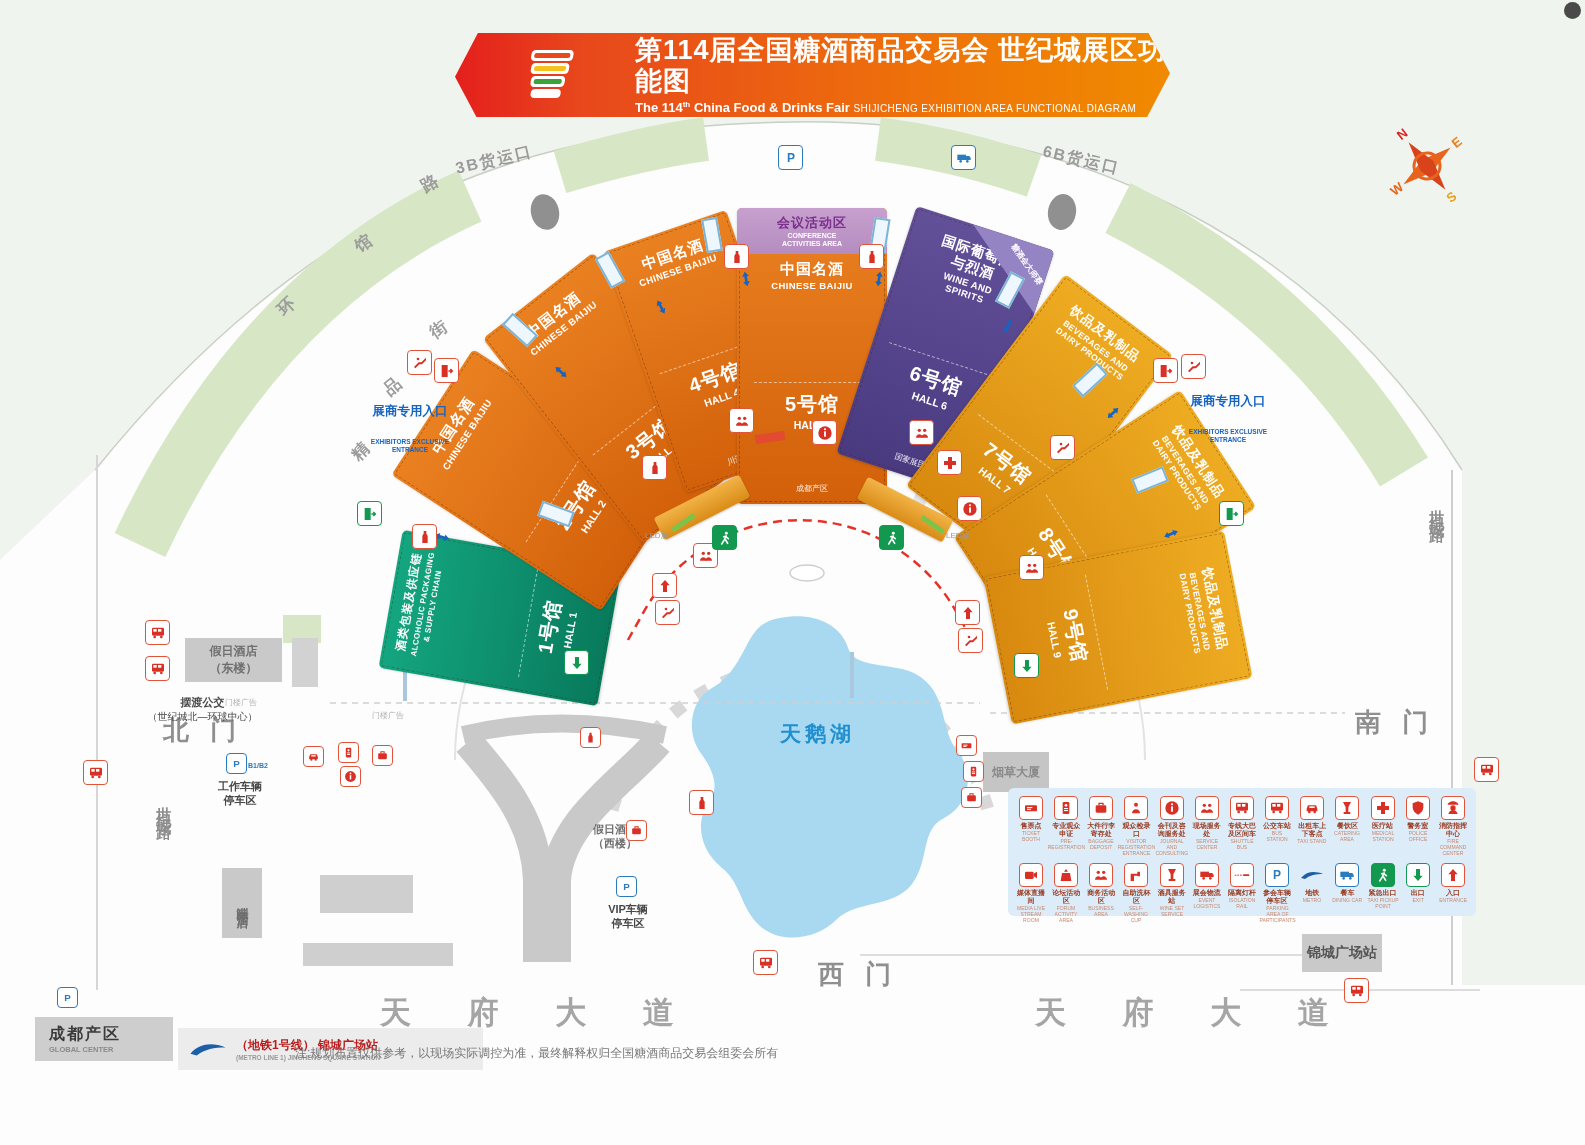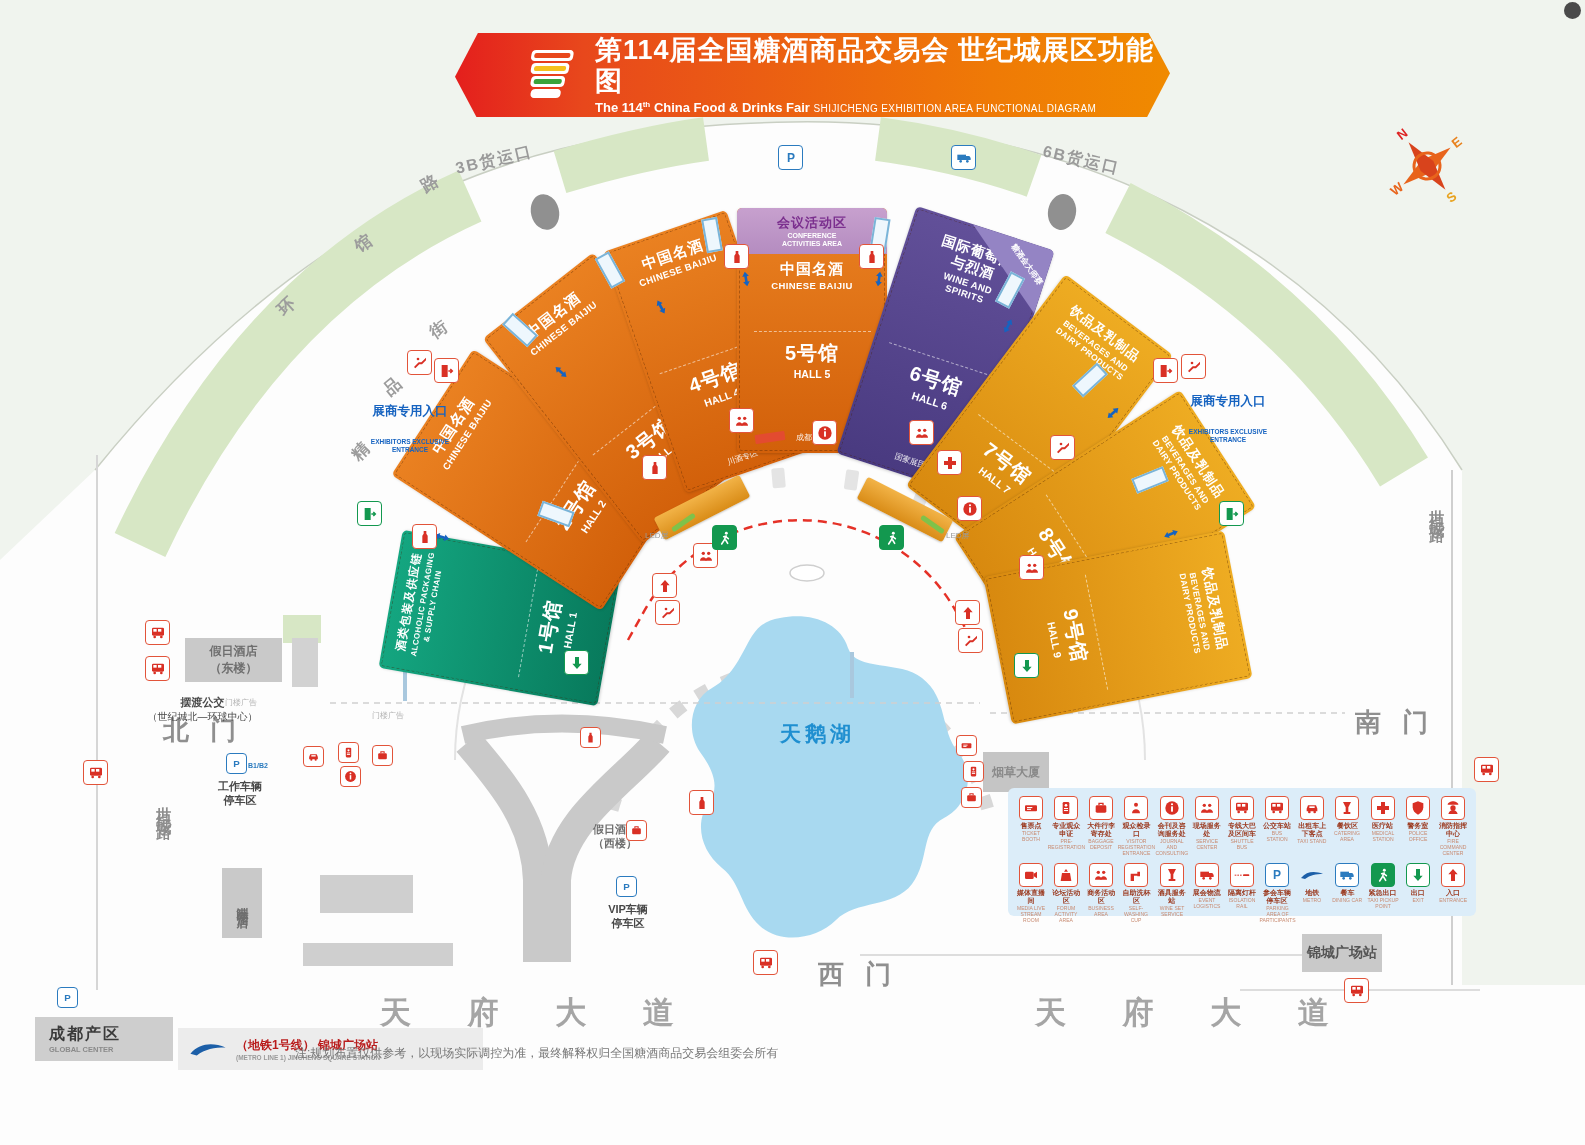--- a/index.html
+++ b/index.html
@@ -4,21 +4,21 @@
 <style>
   html,body{margin:0;padding:0;background:#fff;font-family:"Liberation Sans","DejaVu Sans",sans-serif;}
   #stage{position:relative;width:1585px;height:1145px;overflow:hidden;background:#fdfdfd;}
   #stage *{box-sizing:border-box;}
   .abs{position:absolute;}
   svg{display:block;}
   
   .banner{left:455px;top:33px;width:715px;height:84px;background:linear-gradient(90deg,#e41f1d,#e8481c 18%,#ef7a06 75%,#f08a00);
     clip-path:polygon(0 52%,3.2% 0,97% 0,100% 48%,96.8% 100%,3% 100%);display:flex;align-items:center;padding-left:62px;z-index:30;}
   .banner .logo{width:64px;height:58px;margin-right:14px;flex:0 0 auto;}
-  .banner .btxt{color:#fff;}
+  .banner .btxt{color:#fff;margin-left:40px;}
   .banner .t1{font-size:27px;font-weight:bold;letter-spacing:1px;line-height:1.15;}
   .banner .t2{font-size:13px;margin-top:3px;font-weight:bold;}
   .banner .t2 .caps{font-size:10px;font-weight:normal;letter-spacing:.4px;text-align:right;}
   sup{font-size:8px;}
   
   .hall{position:absolute;z-index:12;border-radius:5px;display:flex;flex-direction:column;align-items:center;text-align:center;color:#fff;
     outline:1.5px dashed rgba(70,30,0,.35);outline-offset:-3px;box-shadow:0 1px 3px rgba(0,0,0,.18);}
   .hall .cat{font-weight:bold;font-size:15px;letter-spacing:1px;margin-top:16px;line-height:1.2;}
   .hall .caten{font-weight:bold;font-size:9.5px;letter-spacing:.4px;margin-top:2px;line-height:1.25;}
   .hall .nog{margin-top:auto;margin-bottom:52px;border-top:1px dashed rgba(255,255,255,.55);padding-top:8px;width:78%;}
@@ -27,21 +27,21 @@
   .hall .sub{font-size:8px;opacity:.9;margin-bottom:10px;}
   .orange{background:linear-gradient(180deg,#ea8121,#d2600a);}
   .amber{background:linear-gradient(180deg,#eeac22,#d8890f);}
   .h1{left:430px;top:507px;width:140px;height:222px;transform:rotate(-80deg);background:linear-gradient(180deg,#14a680,#087a5c);}
   .h1 .cat{font-size:11.5px;margin-top:12px;}
   .h1 .caten{font-size:8px;}
   .h1 .nog{margin-bottom:34px;}
   .h2{left:462px;top:355px;width:150px;height:250px;transform:rotate(-57deg);}
   .h3{left:548px;top:268px;width:140px;height:260px;transform:rotate(-38deg);}
   .h4{left:641px;top:224px;width:130px;height:255px;transform:rotate(-19deg);}
-  .h5{left:737px;top:208px;width:150px;height:245px;}
+  .h5{left:737px;top:208px;width:150px;height:296px;}
   .h5 .cat{margin-top:52px;}
   .h6{left:873px;top:222px;width:145px;height:260px;transform:rotate(18deg);background:linear-gradient(180deg,#625099,#493a80);}
   .h6 .cat{font-size:14px;}
   .h7{left:972px;top:288px;width:135px;height:265px;transform:rotate(37deg);}
   .h8{left:1035px;top:387px;width:140px;height:270px;transform:rotate(57deg);}
   .h9{left:1043px;top:505px;width:150px;height:245px;transform:rotate(79deg);}
   .h7 .cat,.h8 .cat,.h9 .cat{font-size:13px;}
   .h7 .caten,.h8 .caten,.h9 .caten{font-size:8.5px;}
   .confband{position:absolute;top:0;left:0;right:0;height:46px;background:linear-gradient(180deg,#c7a0ce,#b48cc0);border-radius:5px 5px 0 0;
     display:flex;flex-direction:column;justify-content:center;align-items:center;}

